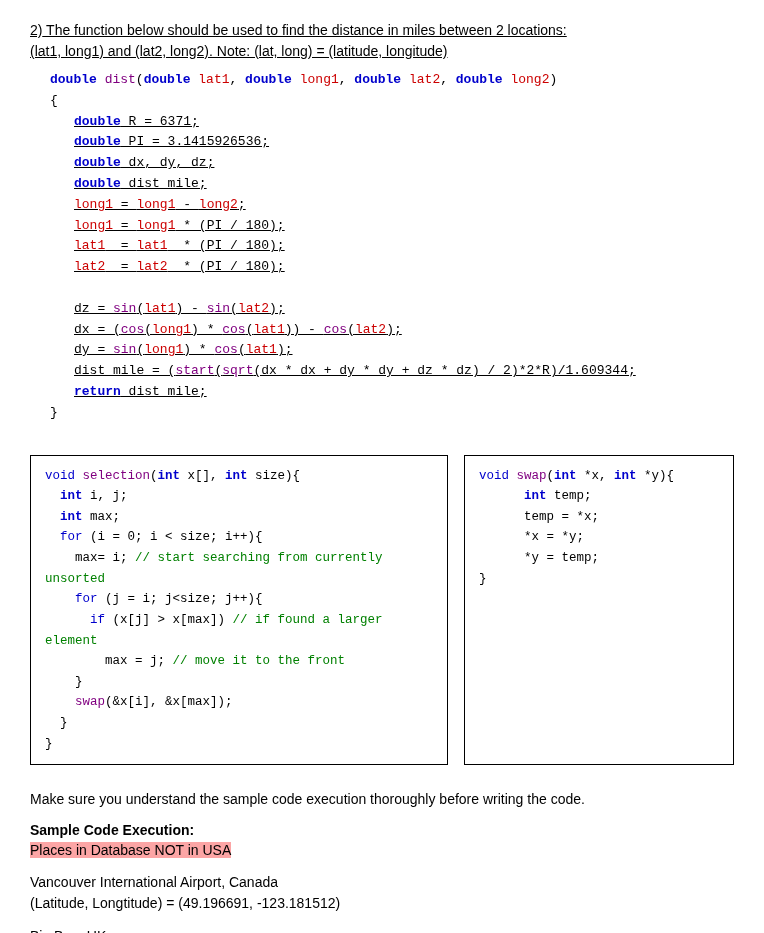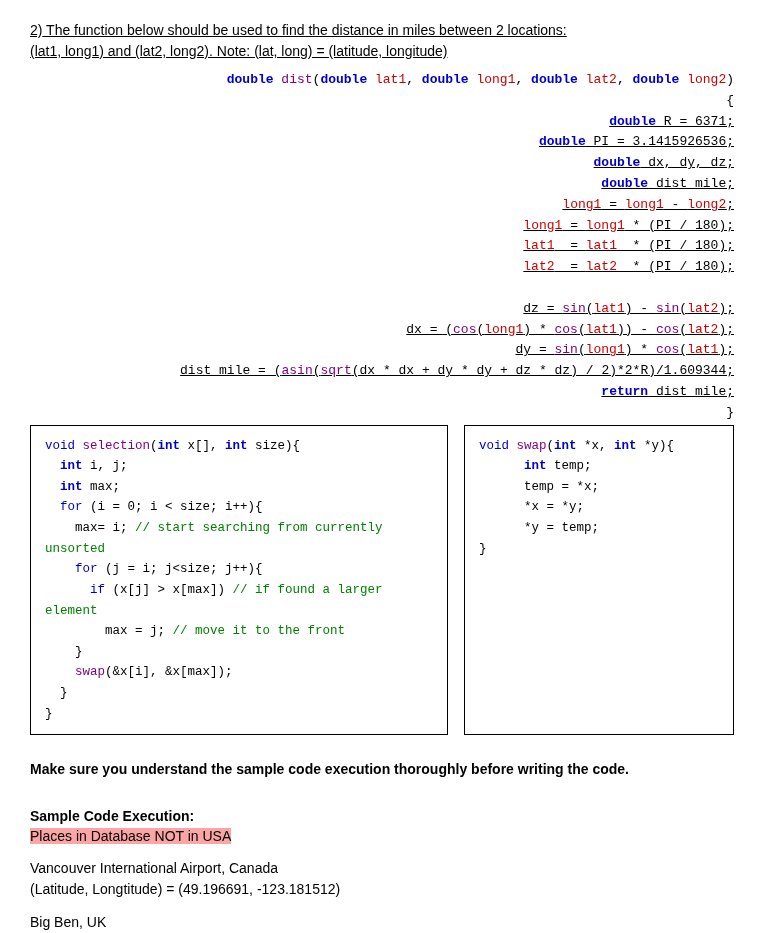--- a/index.html
+++ b/index.html
@@ -18,23 +18,22 @@
     }
     .section-intro {
       margin-bottom: 8px;
       line-height: 1.5;
       text-decoration: underline;
     }
     .code-block {
       font-family: 'Courier New', Courier, monospace;
       font-size: 13px;
       line-height: 1.6;
-      margin-bottom: 1px;
+      margin-bottom: 31px;
       padding-left: 20px;
-      text-align: right;
     }
     .code-block .kw {
       color: #0000cc;
       font-weight: bold;
     }
     .code-block .type {
       color: #0000cc;
       font-weight: bold;
     }
     .code-block .fn {
@@ -55,22 +54,22 @@
       font-size: 12.5px;
       line-height: 1.65;
       flex: 1;
     }
     .code-box .kw { color: #0000cc; font-weight: normal; }
     .code-box .type { color: #0000cc; font-weight: bold; }
     .code-box .comment { color: #008000; }
     .code-box .fn { color: #800080; }
 
     .bold-instruction {
-      font-weight: bold;
-      margin-bottom: 28px;
+      font-weight: normal;
+      margin-bottom: 12px;
       line-height: 1.5;
     }
     .sample-label {
       font-weight: bold;
       margin-bottom: 4px;
     }
     .highlight-yellow {
       background-color: #fca5a5;
       display: inline;
     }
@@ -104,21 +103,21 @@
     <div><span class="type">double</span> dx, dy, dz;</div>
     <div><span class="type">double</span> dist_mile;</div>
     <div><span class="var">long1</span> = <span class="var">long1</span> - <span class="var">long2</span>;</div>
     <div><span class="var">long1</span> = <span class="var">long1</span> * (PI / 180);</div>
     <div><span class="var">lat1</span>&nbsp; = <span class="var">lat1</span>&nbsp; * (PI / 180);</div>
     <div><span class="var">lat2</span>&nbsp; = <span class="var">lat2</span>&nbsp; * (PI / 180);</div>
     <br>
     <div>dz = <span class="fn">sin</span>(<span class="var">lat1</span>) - <span class="fn">sin</span>(<span class="var">lat2</span>);</div>
     <div>dx = (<span class="fn">cos</span>(<span class="var">long1</span>) * <span class="fn">cos</span>(<span class="var">lat1</span>)) - <span class="fn">cos</span>(<span class="var">lat2</span>);</div>
     <div>dy = <span class="fn">sin</span>(<span class="var">long1</span>) * <span class="fn">cos</span>(<span class="var">lat1</span>);</div>
-    <div>dist_mile = (<span class="fn">asin</span>(<span class="fn">sqrt</span>(dx * dx + dy * dy + dz * dz) / 2)*2*R)/1.609344;</div>
+    <div>dist_mile = (<span class="fn">start</span>(<span class="fn">sqrt</span>(dx * dx + dy * dy + dz * dz) / 2)*2*R)/1.609344;</div>
     <div><span class="kw">return</span> dist_mile;</div>
   </div>
   <div>}</div>
 </div>
 
 <div class="code-columns">
 
   <div class="code-box">
     <div><span class="kw">void</span> <span class="fn">selection</span>(<span class="type">int</span> x[], <span class="type">int</span> size){</div>
     <div>&nbsp;&nbsp;<span class="type">int</span> i, j;</div>

